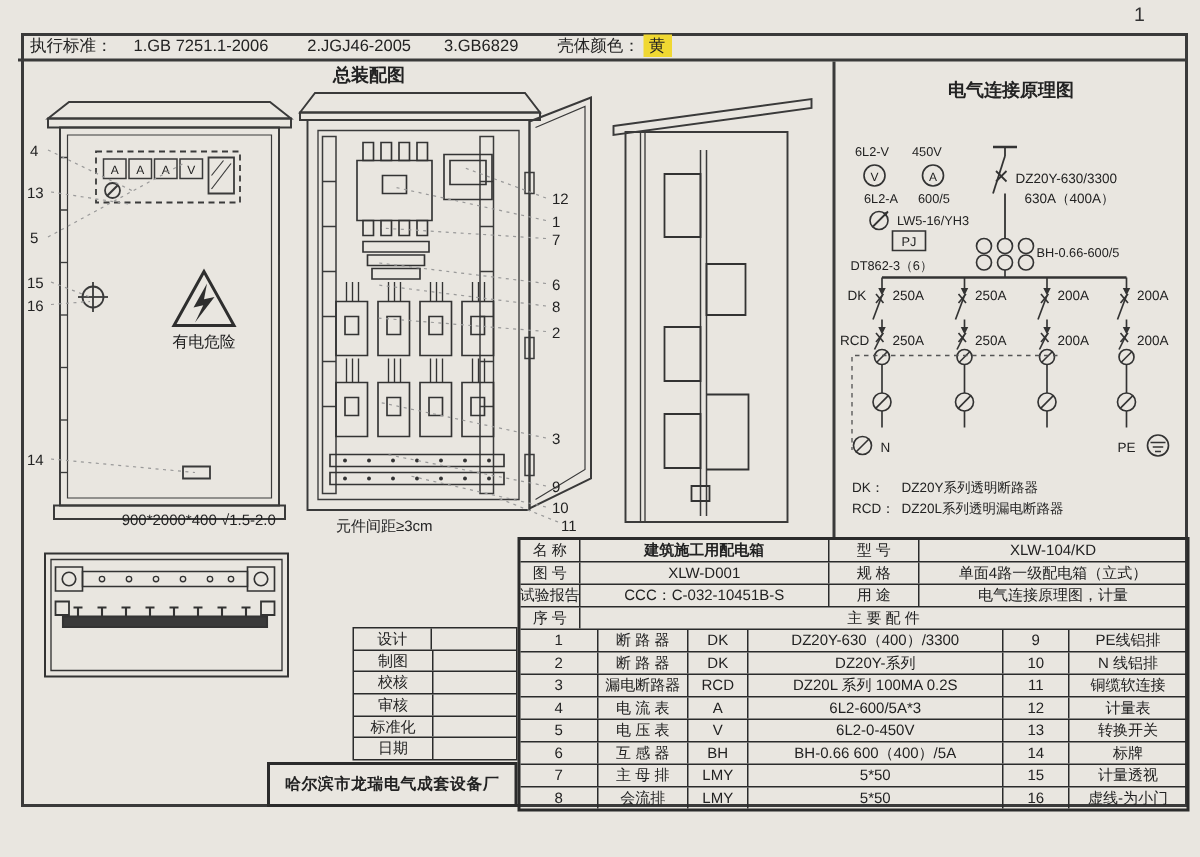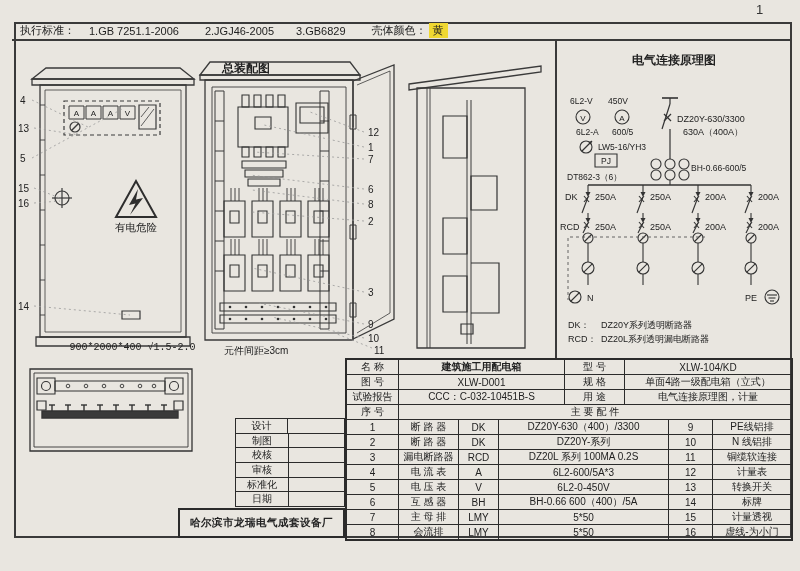--- a/index.html
+++ b/index.html
@@ -24,21 +24,21 @@
   .sec-title{font-size:12px;font-weight:bold;text-align:center;}
   
   .schpanel{left:555px;top:41px;width:238px;height:317px;border-left:2px solid #3a3a3a;box-sizing:border-box;}
   
   .tbl{left:345px;top:358px;width:448px;border:2px solid #2b2b2b;box-sizing:border-box;background:transparent;}
   .trow{display:flex;height:14px;border-bottom:1px solid #2b2b2b;}
   .trow:last-child{border-bottom:none;}
   .tc{display:flex;align-items:center;justify-content:center;font-size:10px;
       border-right:1px solid #2b2b2b;box-sizing:border-box;overflow:hidden;white-space:nowrap;}
   .tc:last-child{border-right:none;}
-  .w-l1{width:52px;text-align:right;} .w-v1{width:166px;} .w-l2{width:60px;} .w-v2{flex:1;}
+  .w-l1{width:40px;text-align:right;} .w-v1{width:166px;} .w-l2{width:60px;} .w-v2{flex:1;}
   .w-no{width:52px;} .w-nm{width:60px;} .w-cd{width:40px;} .w-sp{width:170px;} .w-n2{width:44px;} .w-m2{flex:1;}
   .bold{font-weight:bold;}
   .signtbl{left:235px;top:418px;width:110px;border:1.5px solid #2b2b2b;box-sizing:border-box;}
   .srow{display:flex;height:13.7px;border-bottom:1px solid #2b2b2b;}
   .srow:last-child{border-bottom:none;gap:44px;}
   .slab{width:52px;border-right:1px solid #2b2b2b;display:flex;align-items:center;justify-content:center;font-size:10px;text-align:right;}
   .sval{flex:1;}
   .company{left:178px;top:508px;width:167px;height:30px;border:2px solid #2b2b2b;box-sizing:border-box;
            display:flex;align-items:center;justify-content:center;font-size:10.5px;font-weight:bold;letter-spacing:0.5px;white-space:nowrap;}
   .note{font-size:10px;color:#222;white-space:nowrap;}
@@ -54,21 +54,21 @@
 
 <div class="abs topbar">
   <span class="tb-lab">执行标准：</span>
   <span class="tb-s1">1.GB 7251.1-2006</span>
   <span class="tb-s2">2.JGJ46-2005</span>
   <span class="tb-s3">3.GB6829</span>
   <span class="tb-shell">壳体颜色：</span>
   <span class="tb-yellow">黄</span>
 </div>
 
-<div class="abs sec-title" style="left:166px;top:60px;width:160px;">总装配图</div>
+<div class="abs sec-title" style="left:166px;top:42px;width:160px;">总装配图</div>
 <div class="abs sec-title" style="left:555px;top:52px;width:238px;">电气连接原理图</div>
 
 <div class="abs schpanel"></div>
 
 <svg class="abs" style="left:28px;top:65px;" width="170" height="290" viewBox="0 0 170 290">
   <g stroke="#3a3a3a" stroke-width="1.3" fill="none">
     <polygon points="4,14 18,3 152,3 166,14"></polygon>
     <rect x="4" y="14" width="162" height="6"></rect>
     <rect x="12" y="20" width="146" height="252"></rect>
     <rect x="17" y="25" width="136" height="242" stroke-width="0.8"></rect>
@@ -331,21 +331,21 @@
     <text x="354" y="153">6</text>
     <text x="354" y="168">8</text>
     <text x="354" y="185">2</text>
     <text x="354" y="256">3</text>
     <text x="354" y="288">9</text>
     <text x="354" y="302">10</text>
     <text x="360" y="314">11</text>
   </g>
 </svg>
 
-<div class="abs note" style="left:40px;top:342px;width:185px;text-align:center;font-family:Liberation Mono, monospace;">900*2000*400 √1.5-2.0</div>
+<div class="abs note" style="left:40px;top:342px;width:185px;text-align:center;">900*2000*400 √1.5-2.0</div>
 <div class="abs note" style="left:224px;top:344px;">元件间距≥3cm</div>
 
 <svg class="abs" style="left:555px;top:40px;" width="238" height="318" viewBox="0 0 238 318">
   <defs>
     <g id="branch" stroke="#333" stroke-width="1.1" fill="none">
       <line x1="0" y1="0" x2="0" y2="7"></line>
       <polygon points="-2.5,7 2.5,7 0,12" fill="#333" stroke="none"></polygon>
       <line x1="0" y1="12" x2="-6" y2="28"></line>
       <line x1="-4" y1="11" x2="1" y2="17"></line>
         <line x1="1" y1="11" x2="-4" y2="17"></line>

